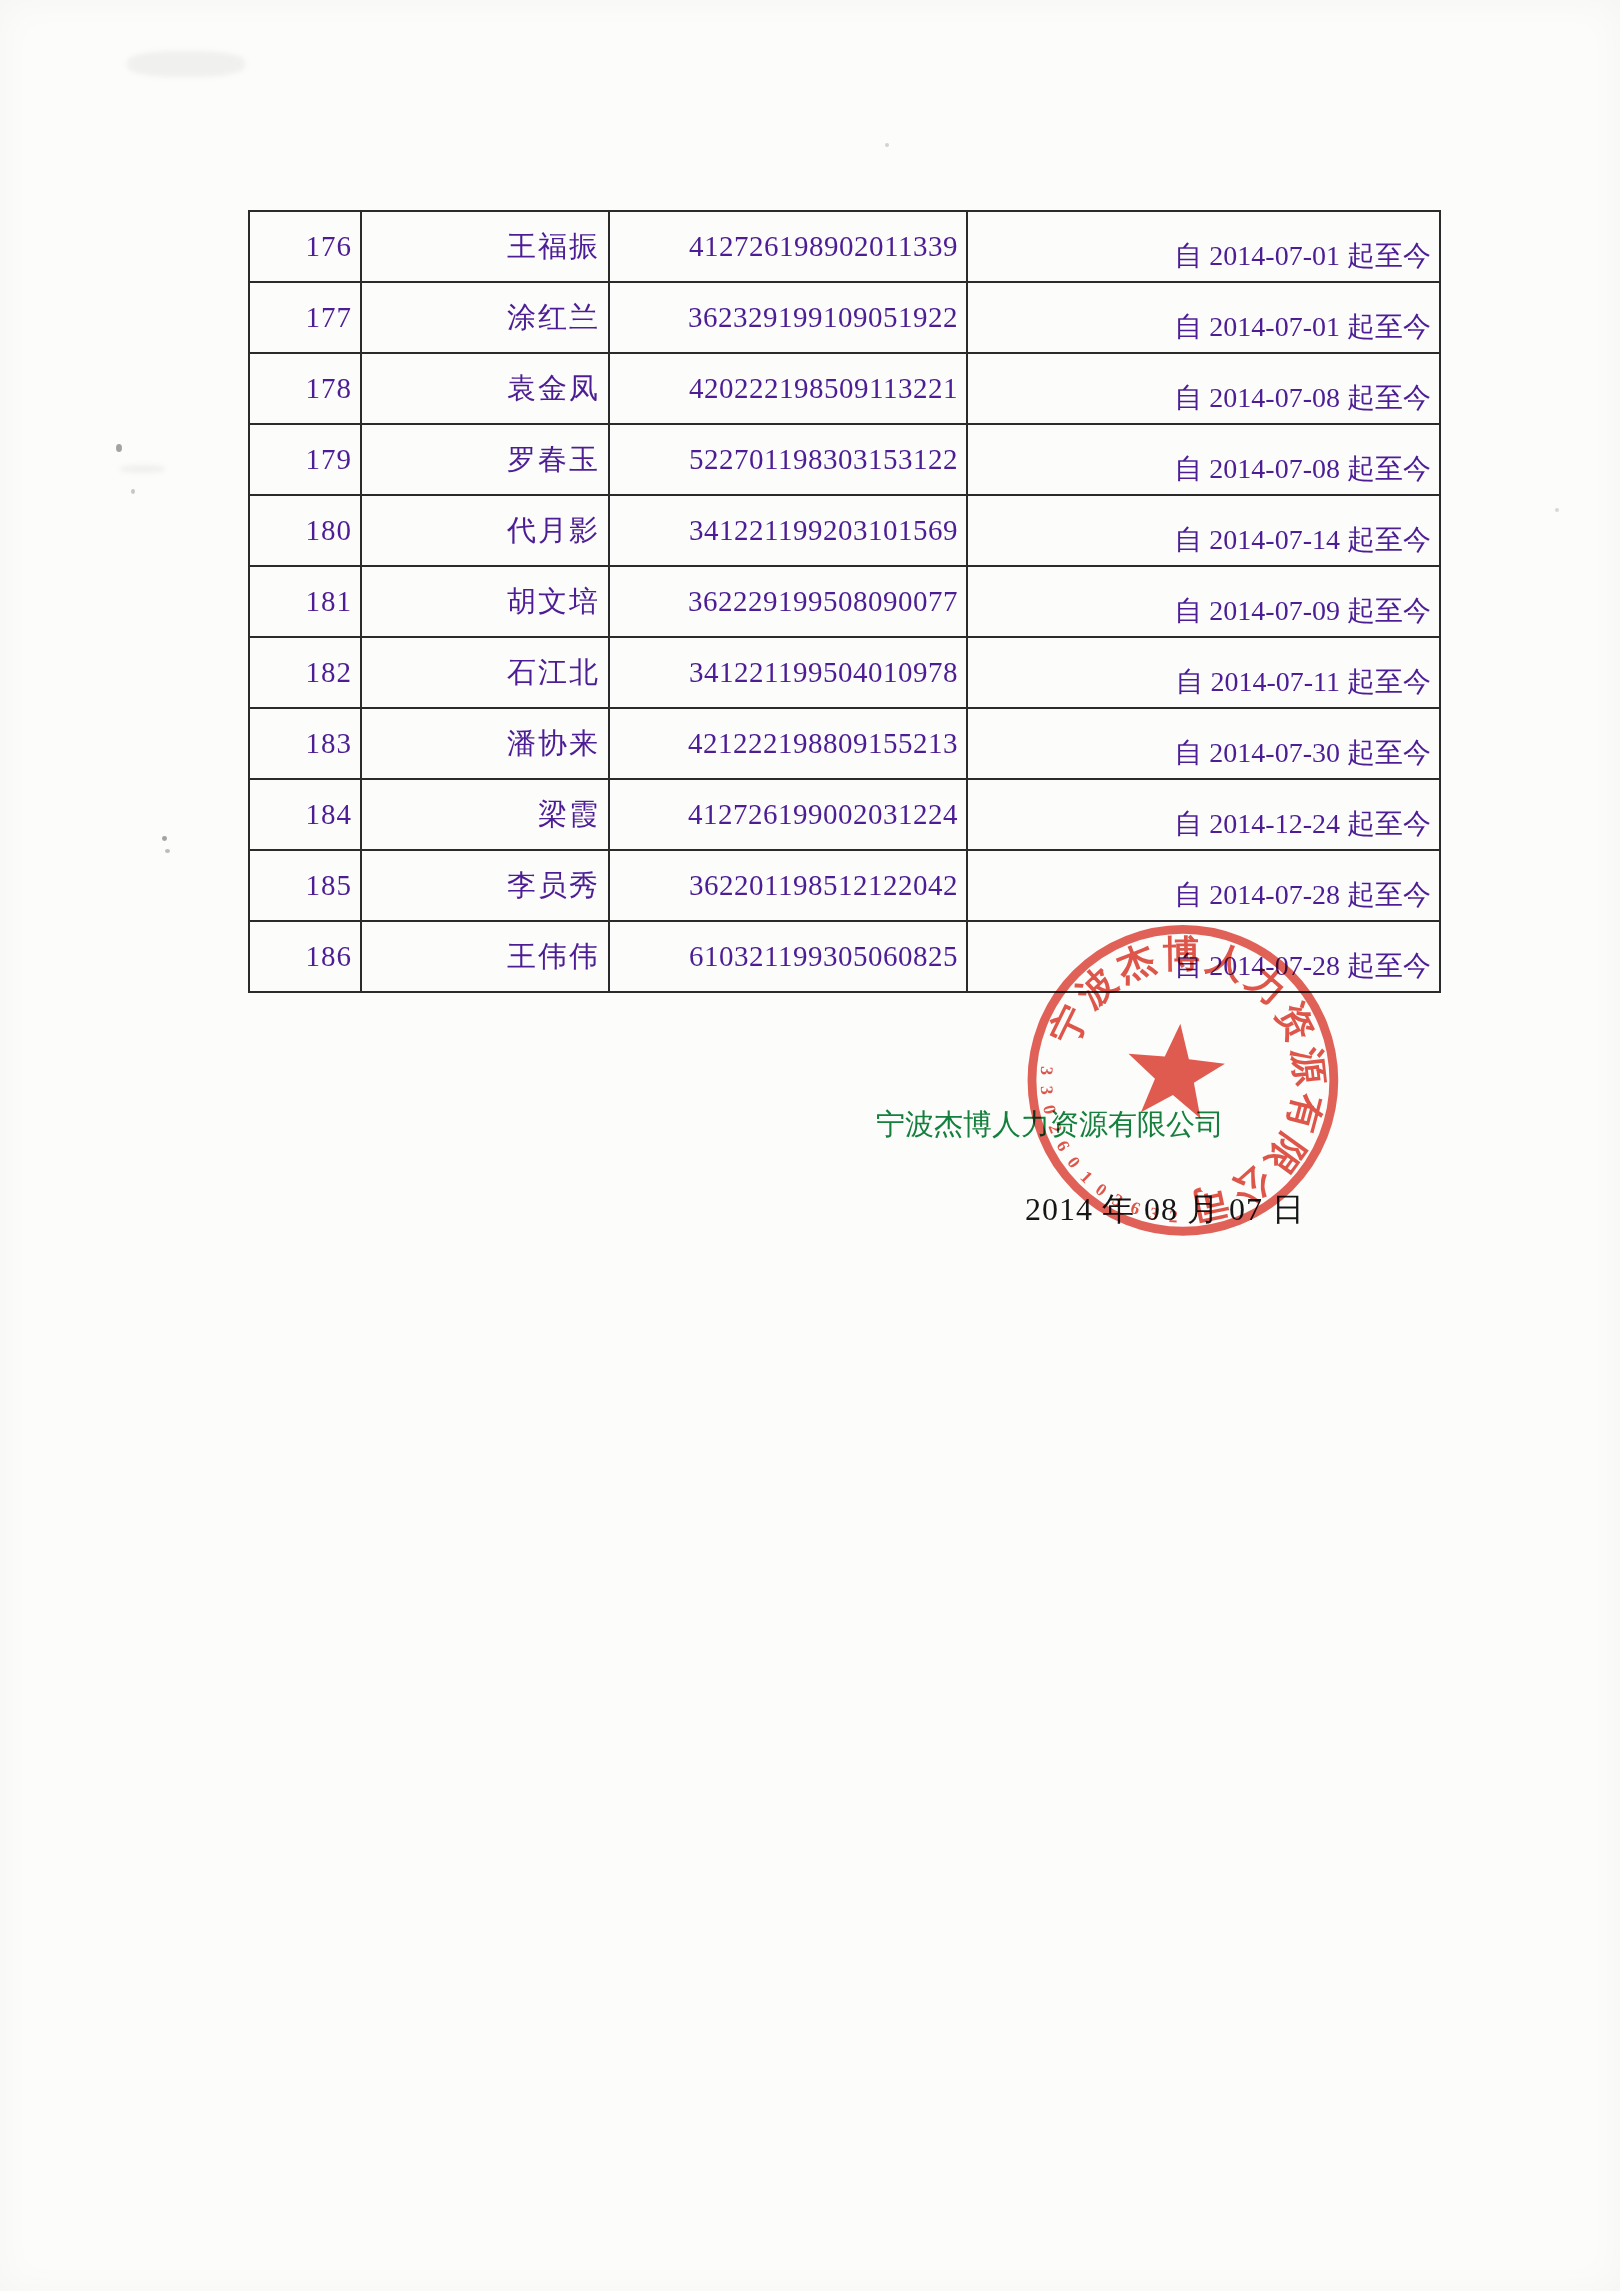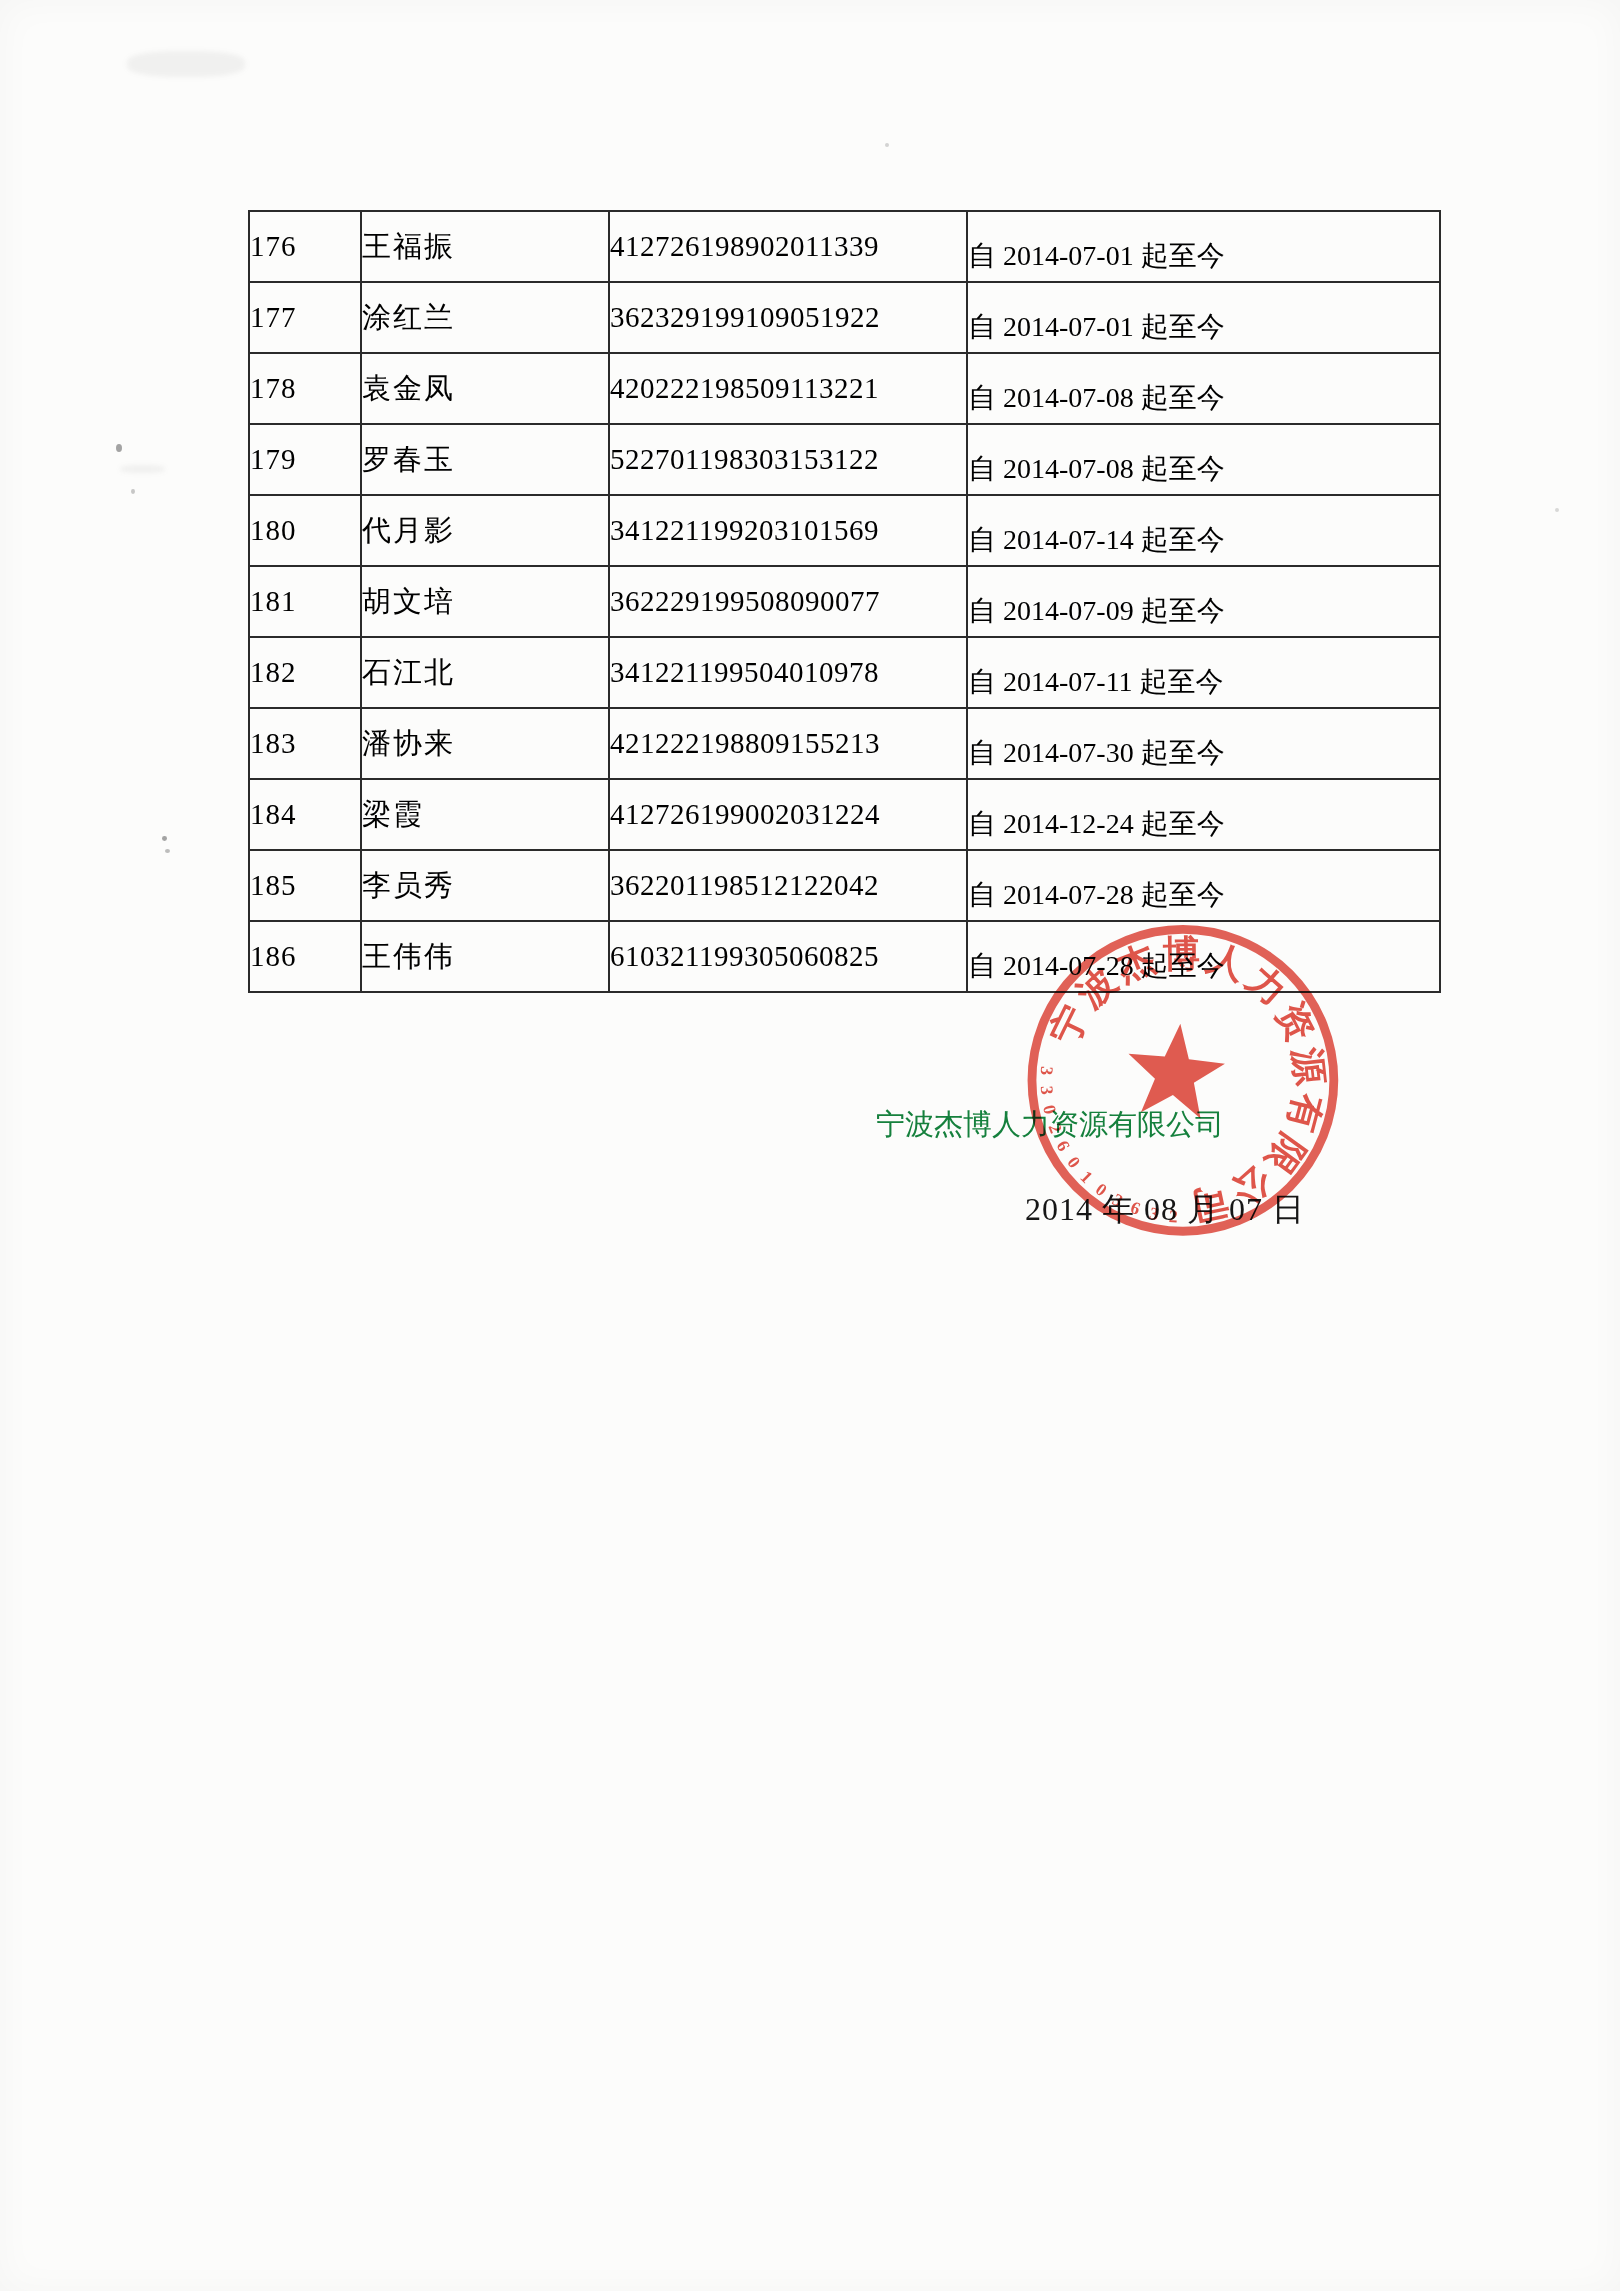--- a/index.html
+++ b/index.html
@@ -14,24 +14,24 @@
   }
   
   table.roster{
     position:absolute;left:248px;top:210px;
     width:1191px;height:776px;
     border-collapse:collapse;table-layout:fixed;
     border:2.9px solid #262626;
   }
   table.roster td{
     border:2.9px solid #2b2b2b;
-    text-align:left;vertical-align:middle;
-    padding:0;
+    text-align:right;vertical-align:middle;
+    padding:8px;
     font-size:29px;
-    color:#000000;
+    color:#4c1d95;
   }
   table.roster tr{height:71px;}
   td.cell-no{font-size:30px;letter-spacing:1px;}
   td.cell-name{font-size:29px;letter-spacing:2px;border-radius:17px;}
   td.cell-id{font-size:30px;letter-spacing:0.5px;margin-top:36px;}
   td.cell-period span{display:inline-block;transform:translateY(8.8px);font-size:28px;}
   
   .company-line{
     position:absolute;left:876px;top:1106px;
     font-size:29px;line-height:37px;letter-spacing:0px;

